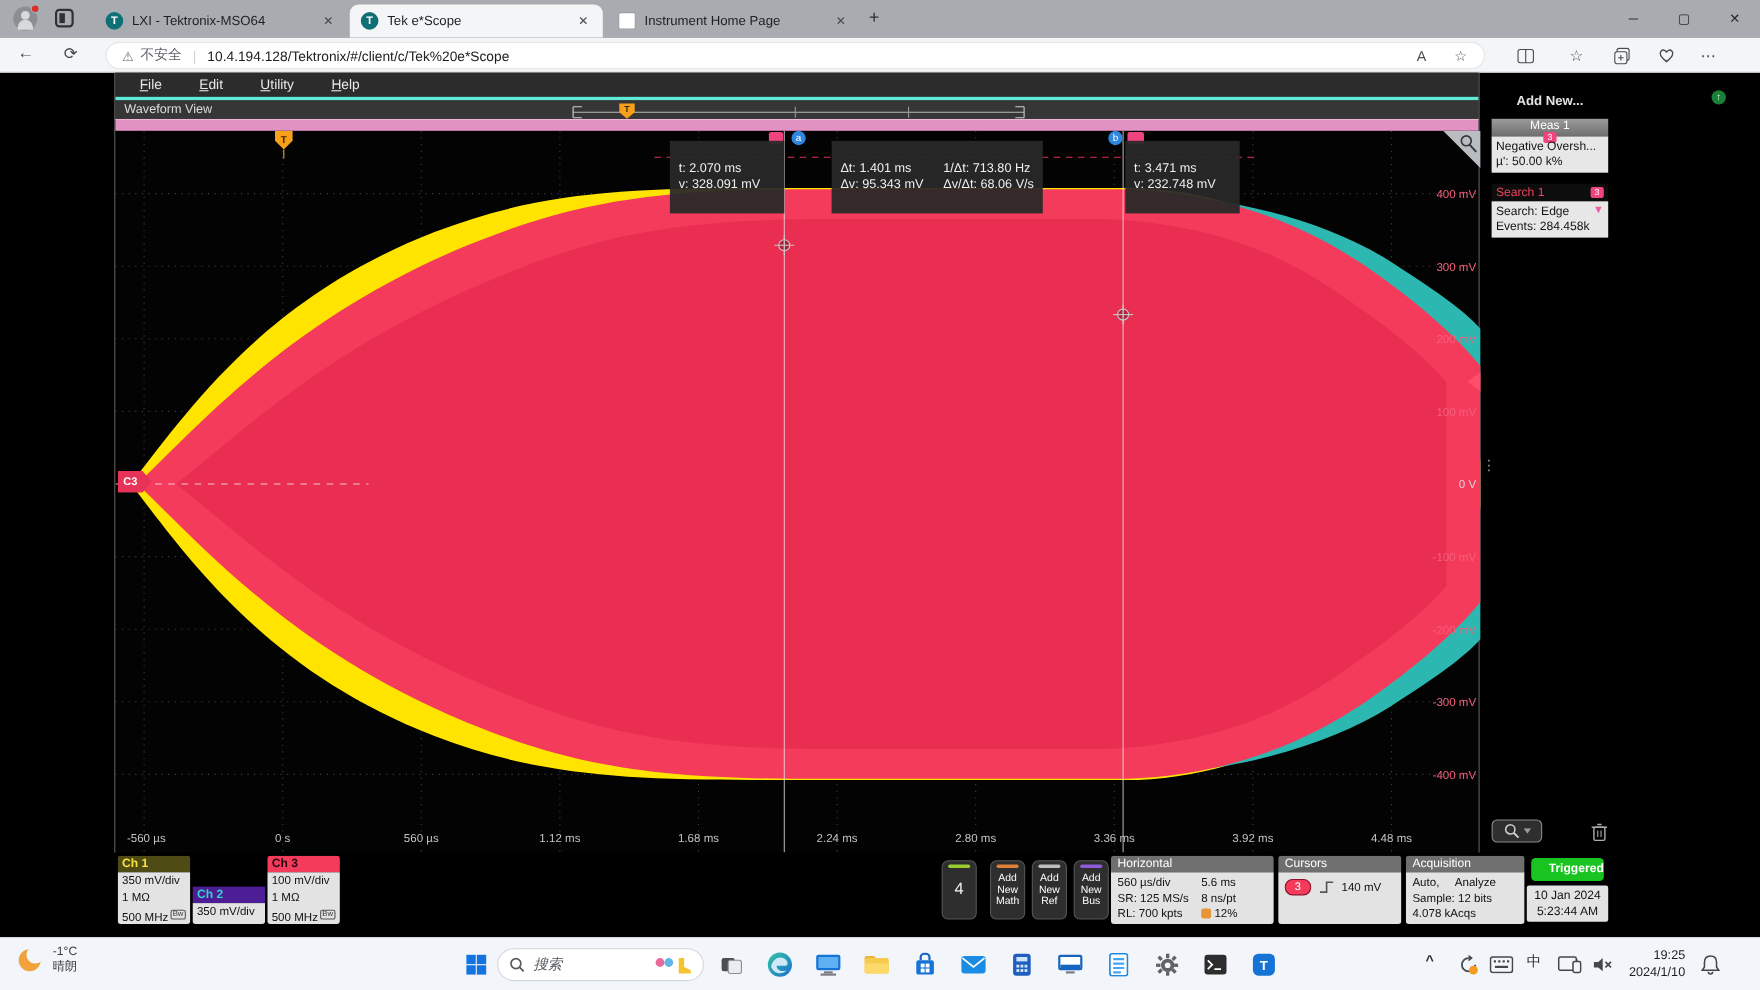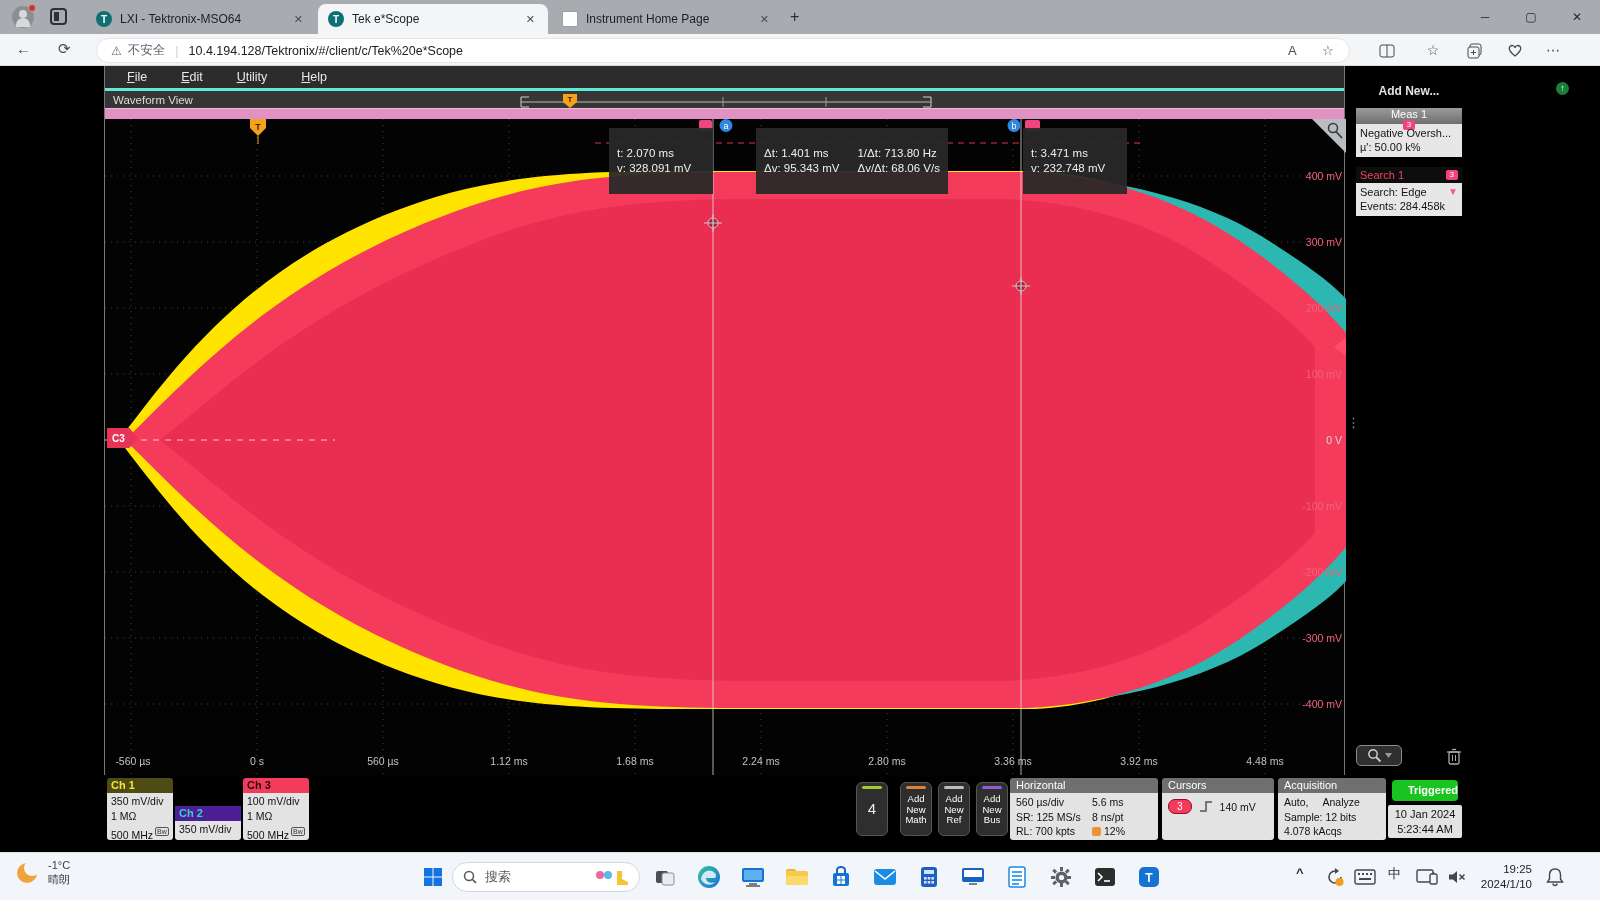--- a/index.html
+++ b/index.html
@@ -110,21 +110,21 @@
   .datetime { position:absolute; left:1284px; top:27px; width:74px; height:33px; background:#e3e3e3; color:#111;
               font-size:11px; line-height:15px; text-align:center; padding-top:2px; border-radius:2px; }
 
   
   .taskbar { position:absolute; left:0; top:852px; width:1600px; height:48px; background:#f2f5fa; border-top:1px solid #dcdfe4; }
   .weather { position:absolute; left:14px; top:5px; display:flex; gap:8px; align-items:center;justify-content:space-between; }
   .weather .txt { font-size:11px; color:#3a3d40; line-height:14px; }
   .tk-icon { position:absolute; top:11px; width:26px; height:26px; display:flex; align-items:center; justify-content:center; }
   .search-pill { position:absolute; left:452px; top:9px; width:188px; height:30px; background:#fff;
                  border:1px solid #d4d7dc; border-radius:15px; display:flex; align-items:center; gap:8px; padding:0 10px; }
-  .search-pill .ph { font-size:13px; color:#55585c; flex:1; }
+  .search-pill .ph { font-size:13px; color:#55585c; flex:1;font-style:italic; }
   .tray-txt { position:absolute; top:12px; font-size:13px; color:#2b2d30; }
   .clock { position:absolute; left:1476px; top:9px; width:56px; text-align:right; font-size:11.5px; color:#1c1e20; line-height:15px; }
 </style>
 </head>
 <body>
 
 <div class="stage">
 
   <div class="tabbar">
     <div class="profile">

